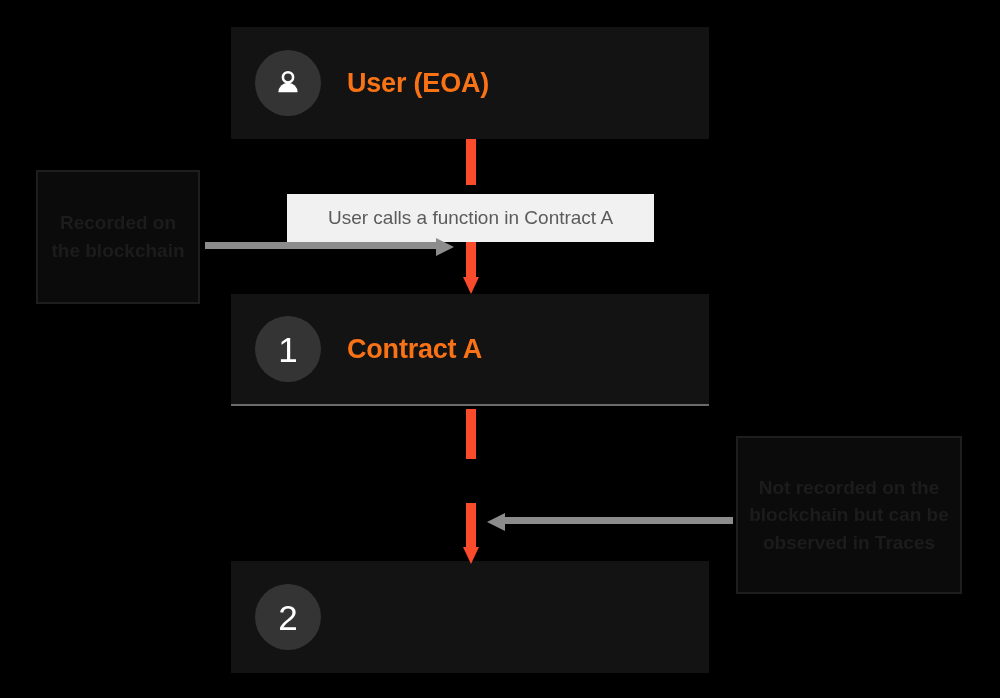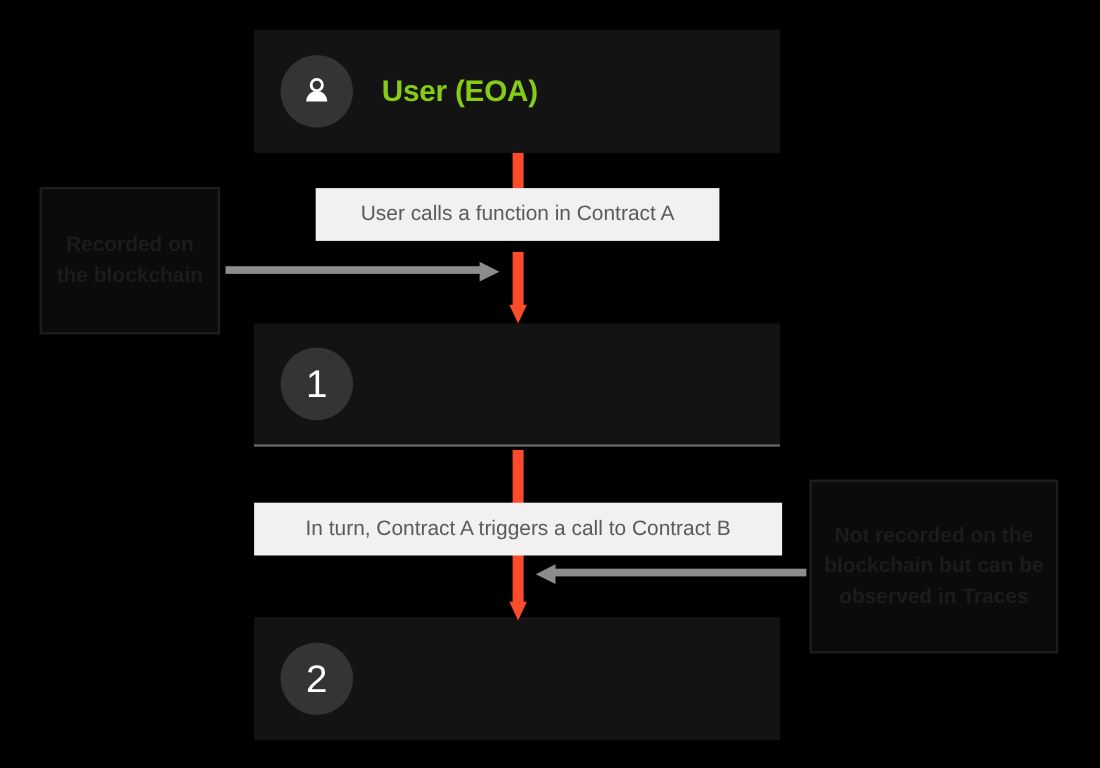--- a/index.html
+++ b/index.html
@@ -43,21 +43,21 @@
     align-items: center;
     justify-content: center;
     color: #ffffff;
     font-size: 35px;
     font-weight: 300;
     line-height: 1;
   }
   .node-badge svg { display: block; }
   .node-label {
     margin-left: 26px;
-    color: #84cc16;
+    color: #f97316;
     font-size: 27px;
     font-weight: 700;
     letter-spacing: -0.2px;
     white-space: nowrap;
   }
 
   #node-user     { top: 27px; }
   #node-contract-a { top: 294px; }
   #node-contract-b { top: 561px; }
 
@@ -67,21 +67,21 @@
     background: #f1f1f1;
     color: #5b5b5b;
     font-size: 19px;
     display: flex;
     align-items: center;
     justify-content: center;
     box-sizing: border-box;
     padding: 0 18px;
     white-space: nowrap;
   }
-  #edge-label-1 { left: 287px; top: 171px; width: 367px; height: 48px; }
+  #edge-label-1 { left: 287px; top: 194px; width: 367px; height: 48px; }
   #edge-label-2 { left: 231px; top: 457px; width: 480px; height: 48px; }
 
   
   .v-arrow {
     position: absolute;
     left: 463px;
     width: 14px;
   }
   .v-arrow .shaft {
     position: absolute;
@@ -167,20 +167,21 @@
       <svg width="34" height="34" viewBox="0 0 24 24" aria-hidden="true">
         <circle cx="12" cy="8" r="3.6" fill="none" stroke="#ffffff" stroke-width="1.8"></circle>
         <path d="M5.2 18.6a6.8 6.8 0 0 1 13.6 0z" fill="#ffffff"></path>
       </svg>
     </div>
     <div class="node-label">User (EOA)</div>
   </div>
 
   <div class="node with-underline" id="node-contract-a">
     <div class="node-badge">1</div>
+    <div class="node-label">Contract A</div>
   </div>
 
   <div class="node" id="node-contract-b">
     <div class="node-badge">2</div>
   </div>
 
   <div class="v-arrow" id="varrow-a">
     <div class="shaft"></div>
   </div>
   <div class="v-arrow" id="varrow-b">
@@ -189,21 +190,20 @@
   </div>
   <div class="v-arrow" id="varrow-c">
     <div class="shaft"></div>
   </div>
   <div class="v-arrow" id="varrow-d">
     <div class="shaft"></div>
     <div class="head"></div>
   </div>
 
   <div class="edge-label" id="edge-label-1">User calls a function in Contract A</div>
-  <div class="edge-label" id="edge-label-2">In turn, Contract A triggers a call to Contract B</div>
 
   <div class="note" id="note-left">Recorded on the blockchain</div>
   <div class="note" id="note-right">Not recorded on the blockchain but can be observed in Traces</div>
 
   <div class="h-arrow" id="harrow-left">
     <div class="shaft"></div>
     <div class="head"></div>
   </div>
   <div class="h-arrow" id="harrow-right">
     <div class="shaft"></div>

